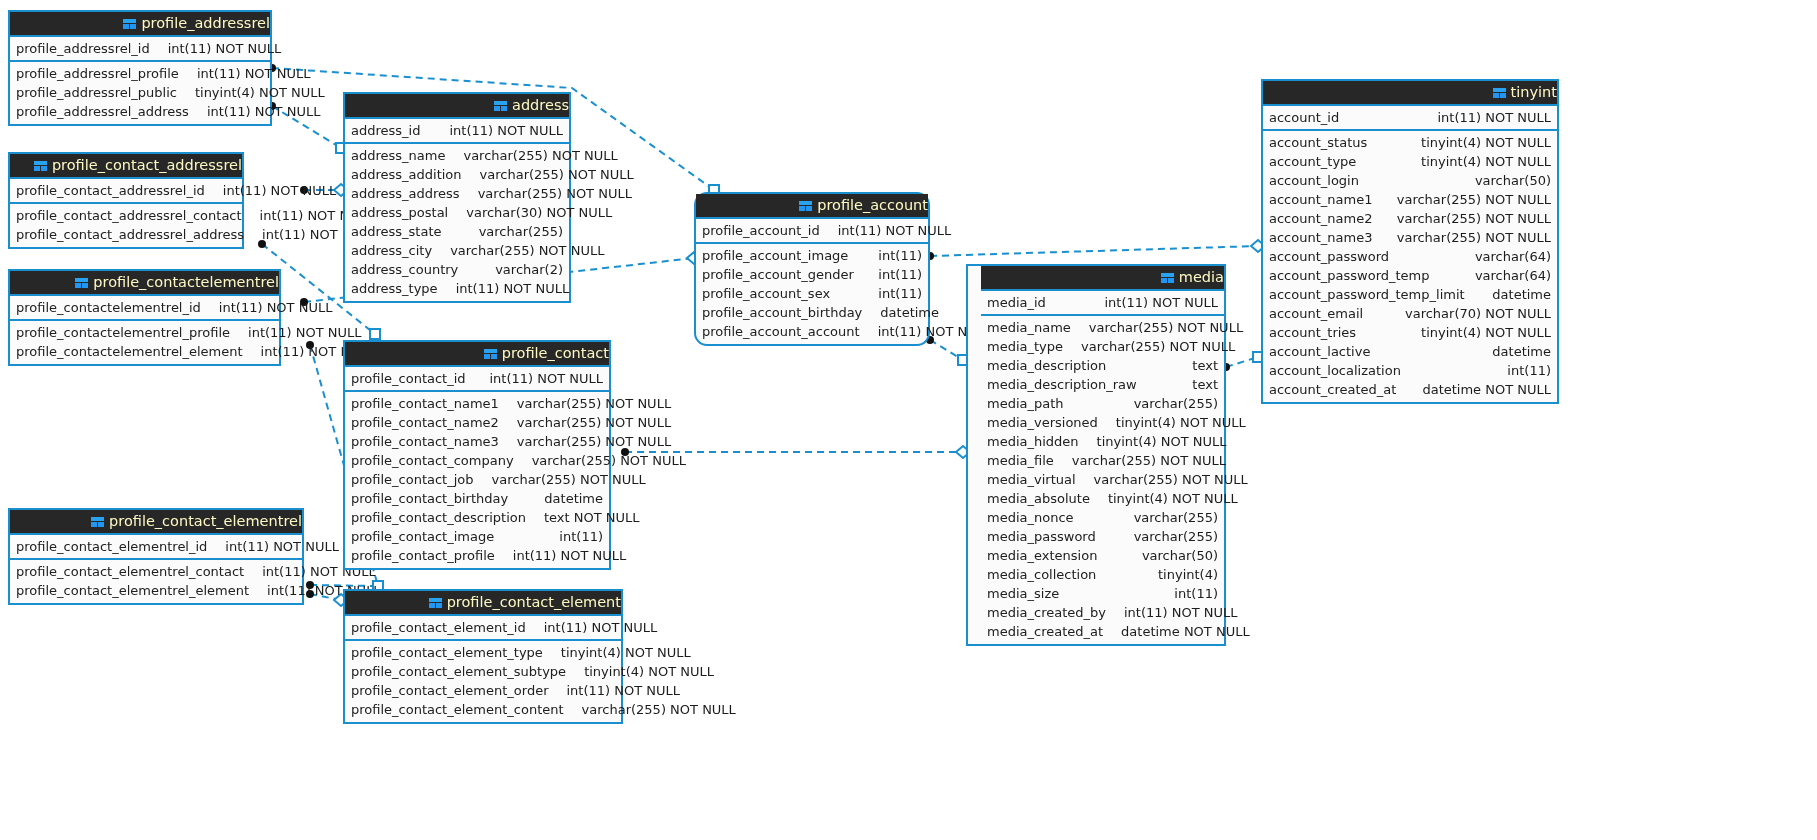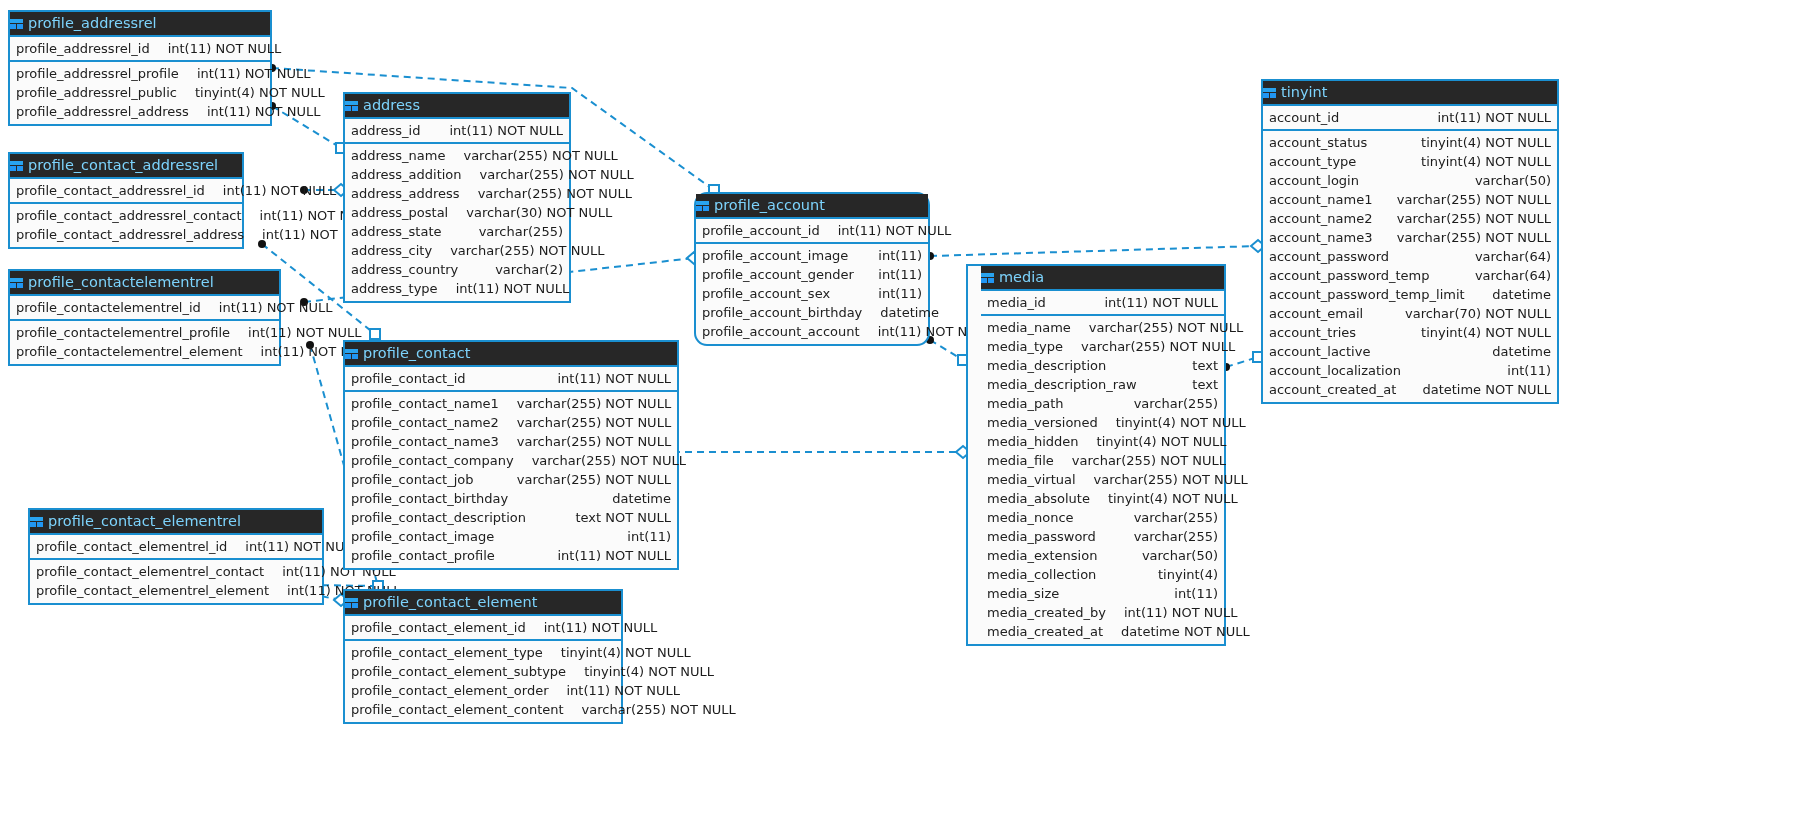--- a/index.html
+++ b/index.html
@@ -31,25 +31,25 @@
   .entity {
     position: absolute;
     z-index: 2;
     border: 2px solid #1a8fd0;
     background: #fbfbfb;
     box-sizing: border-box;
     box-shadow: 0 0 0 0 rgba(0,0,0,0);
   }
   .ent-title {
     background: #272727;
-    color: #7dd3fc;
+    color: #fef9c3;
     font-size: 14.5px;
     line-height: 23px;
     height: 23px;
-    text-align: left;
+    text-align: right;
     white-space: nowrap;
     overflow: hidden;
     position: relative;
     border-bottom: 2px solid #1a8fd0;
   }
   .ent-title .tbl-ico {
     display: inline-block;
     width: 13px;
     height: 10px;
     vertical-align: -1px;
@@ -211,21 +211,21 @@
           <div class="frow">
             <span class="fname">profile_contactelementrel_profile</span>
             <span class="ftype">int(11) NOT NULL</span>
           </div>
           <div class="frow">
             <span class="fname">profile_contactelementrel_element</span>
             <span class="ftype">int(11) NOT NULL</span>
           </div>
         </div>
       </div>
-      <div class="entity" style="left: 8px; top: 508px; width: 296px; margin-left: 20px;">
+      <div class="entity" style="left: 8px; top: 508px; width: 296px;">
         <div class="ent-title"><span class="tbl-ico"><i class="r1"></i><i class="r2a"></i><i class="r2b"></i></span><span>profile_contact_elementrel</span></div>
         <div class="pk-row">
           <div class="frow">
             <span class="fname">profile_contact_elementrel_id</span>
             <span class="ftype">int(11) NOT NULL</span>
           </div>
         </div>
         <div class="fields">
           <div class="frow">
             <span class="fname">profile_contact_elementrel_contact</span>
@@ -273,21 +273,21 @@
           <div class="frow">
             <span class="fname">address_country</span>
             <span class="ftype">varchar(2)</span>
           </div>
           <div class="frow">
             <span class="fname">address_type</span>
             <span class="ftype">int(11) NOT NULL</span>
           </div>
         </div>
       </div>
-      <div class="entity" style="left: 343px; top: 340px; width: 336px;">
+      <div class="entity" style="left: 343px; top: 340px; width: 268px;">
         <div class="ent-title"><span class="tbl-ico"><i class="r1"></i><i class="r2a"></i><i class="r2b"></i></span><span>profile_contact</span></div>
         <div class="pk-row">
           <div class="frow">
             <span class="fname">profile_contact_id</span>
             <span class="ftype">int(11) NOT NULL</span>
           </div>
         </div>
         <div class="fields">
           <div class="frow">
             <span class="fname">profile_contact_name1</span>

